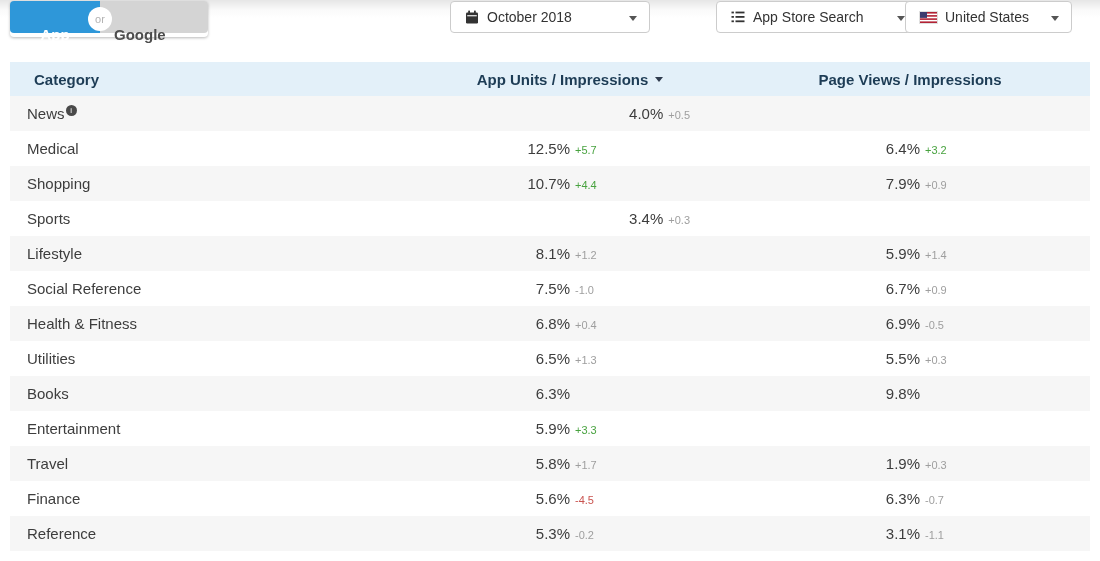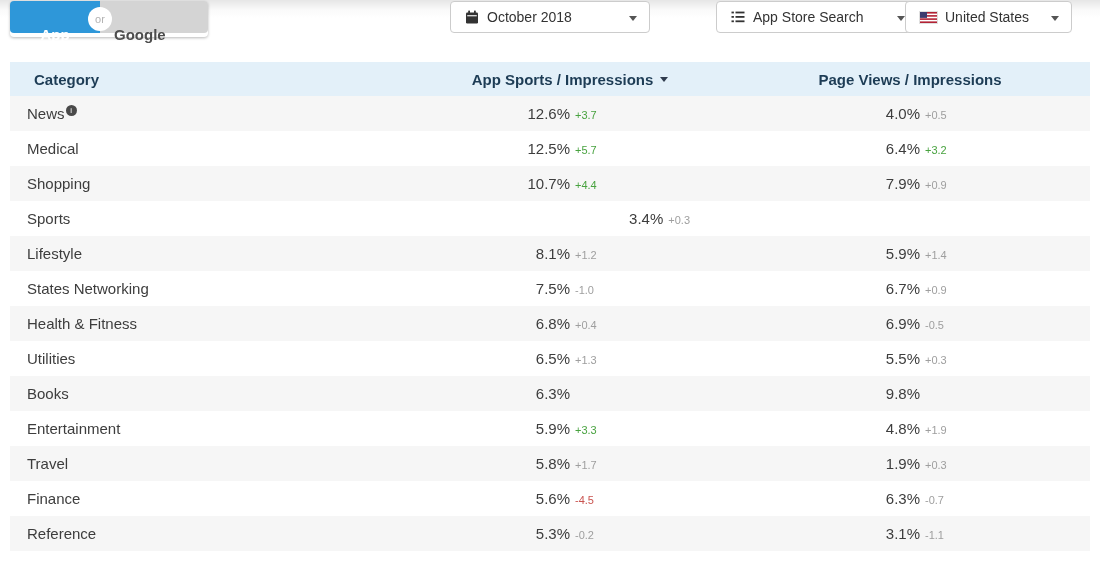--- a/index.html
+++ b/index.html
@@ -169,34 +169,30 @@
       <span>United States</span>
       <span class="caret"></span>
     </button>
 
   </div>
 
   <div class="table">
     <div class="thead">
       <div class="th th-cat">Category</div>
       <div class="th th-units">
-        <span>App Sports / Impressions</span>
+        <span>App Units / Impressions</span>
         <span class="sort-caret"></span>
       </div>
       <div class="th th-views">Page Views / Impressions</div>
     </div>
     <div id="tbody">
   <div class="tr odd">
     <div class="td td-cat">
       <span class="cat-label">News</span><span class="info-icon"></span>
     </div>
-    <div class="td td-units">
-      <span class="pct">12.6%</span>
-      <span class="delta d-green">+3.7</span>
-    </div>
     <div class="td td-views">
       <span class="pct">4.0%</span>
       <span class="delta d-gray">+0.5</span>
     </div>
   </div>
 
   <div class="tr">
     <div class="td td-cat">
       <span class="cat-label">Medical</span>
     </div>
@@ -243,21 +239,21 @@
       <span class="delta d-gray">+1.2</span>
     </div>
     <div class="td td-views">
       <span class="pct">5.9%</span>
       <span class="delta d-gray">+1.4</span>
     </div>
   </div>
 
   <div class="tr">
     <div class="td td-cat">
-      <span class="cat-label">States Networking</span>
+      <span class="cat-label">Social Reference</span>
     </div>
     <div class="td td-units">
       <span class="pct">7.5%</span>
       <span class="delta d-gray">-1.0</span>
     </div>
     <div class="td td-views">
       <span class="pct">6.7%</span>
       <span class="delta d-gray">+0.9</span>
     </div>
   </div>
@@ -305,24 +301,20 @@
   </div>
 
   <div class="tr">
     <div class="td td-cat">
       <span class="cat-label">Entertainment</span>
     </div>
     <div class="td td-units">
       <span class="pct">5.9%</span>
       <span class="delta d-green">+3.3</span>
     </div>
-    <div class="td td-views">
-      <span class="pct">4.8%</span>
-      <span class="delta d-gray">+1.9</span>
-    </div>
   </div>
 
   <div class="tr odd">
     <div class="td td-cat">
       <span class="cat-label">Travel</span>
     </div>
     <div class="td td-units">
       <span class="pct">5.8%</span>
       <span class="delta d-gray">+1.7</span>
     </div>

